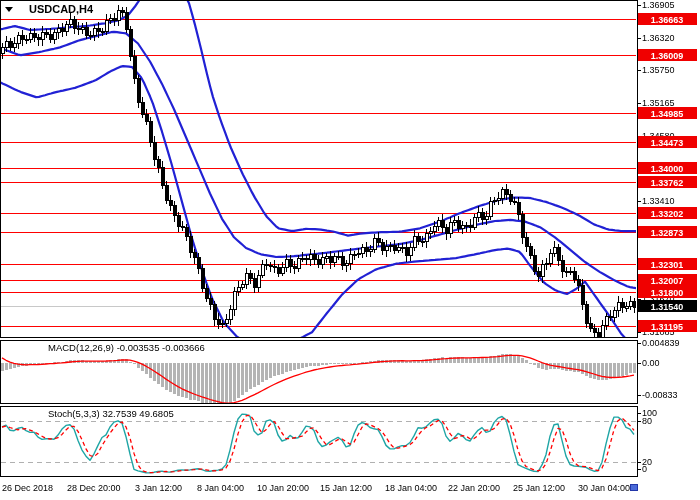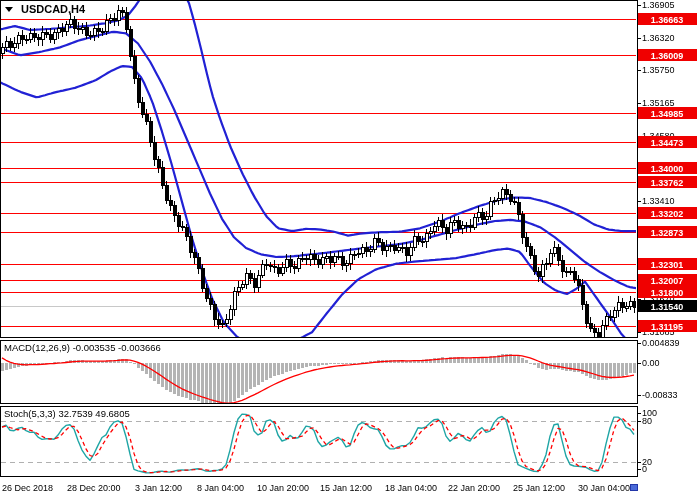--- a/index.html
+++ b/index.html
@@ -1,23 +1,23 @@
 <!DOCTYPE html>
 <html><head>
 <meta charset="utf-8">
 <style>
   html,body{margin:0;padding:0;background:#fff;}
   #chart-window{position:relative;width:700px;height:500px;background:#fff;overflow:hidden;
     font-family:"Liberation Sans", sans-serif;}
   #chart-svg{position:absolute;left:0;top:0;}
   .overlay{position:absolute;color:#000;white-space:nowrap;}
-  .sym{left:5px;top:3px;font-size:11px;font-weight:bold;display:flex;align-items:center;gap:8px;}
+  .sym{left:5px;top:3px;font-size:11px;font-weight:bold;display:flex;align-items:center;gap:16px;}
   .tri{display:inline-block;width:0;height:0;border-left:4px solid transparent;
        border-right:4px solid transparent;border-top:5px solid #000;}
-  .ind-label{font-size:9.5px;}
+  .ind-label{font-size:9.5px;margin-left:44px;}
   .macd-pos{left:4px;top:342px;}
   .stoch-pos{left:4px;top:408px;}
 </style>
 </head>
 <body>
 
 <div id="chart-window">
   <svg id="chart-svg" width="700" height="500">
       <defs>
         <clipPath id="clip-main">

